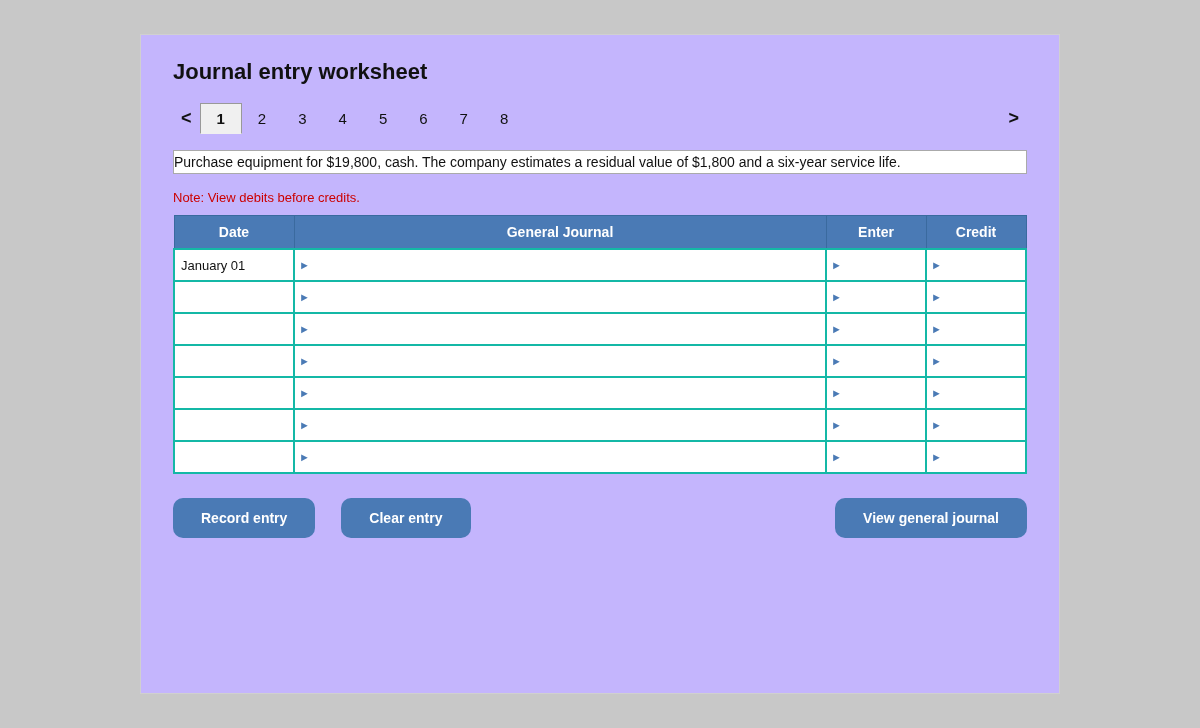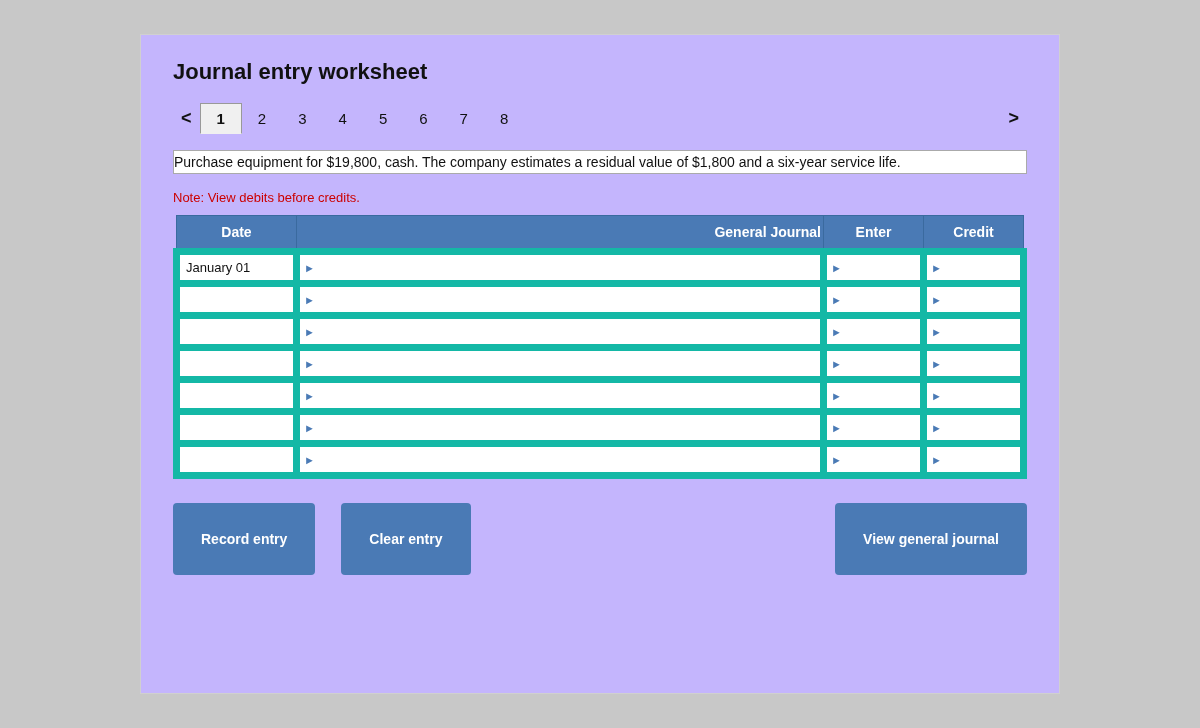--- a/index.html
+++ b/index.html
@@ -82,30 +82,30 @@
       font-weight: bold;
       padding: 8px 2px;
       border: 1px solid #3a6a9f;
       font-size: 14px;
     }
     .journal-table thead tr th.date-col {
       width: 120px;
       text-align: center;
     }
     .journal-table thead tr th.journal-col {
-      text-align: right;
+      text-align: center;
     }
     .journal-table thead tr th.debit-col,
     .journal-table thead tr th.credit-col {
       width: 100px;
       text-align: center;
     }
     .journal-table tbody tr td {
       background: #fff;
-      border: 7px solid #14b8a6;
+      border: 2px solid #14b8a6;
       height: 32px;
       padding: 2px 8px;
       vertical-align: middle;
     }
     .journal-table tbody tr td.date-cell {
       width: 120px;
       font-size: 13px;
       padding-left: 6px;
       color: #111;
     }
@@ -140,25 +140,25 @@
     }
     .buttons-row {
       display: flex;
       gap: 0;
       align-items: center;
     }
     .btn {
       background: #4a7ab5;
       color: #fff;
       border: none;
-      padding: 28px 28px;
+      padding: 12px 28px;
       font-size: 14px;
       font-weight: bold;
       cursor: pointer;
-      border-radius: 4px;
+      border-radius: 10px;
     }
     .btn-record { margin-right: 16px; }
     .btn-clear { margin-right: 0; margin-left: 10px; }
     .btn-view { margin-left: auto; }
   </style>
 </head>
 <body>
 
 <div class="worksheet-container">
   <div class="title">Journal entry worksheet</div>

